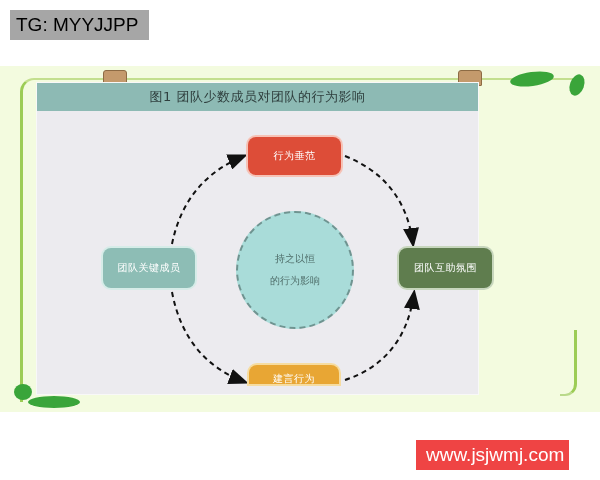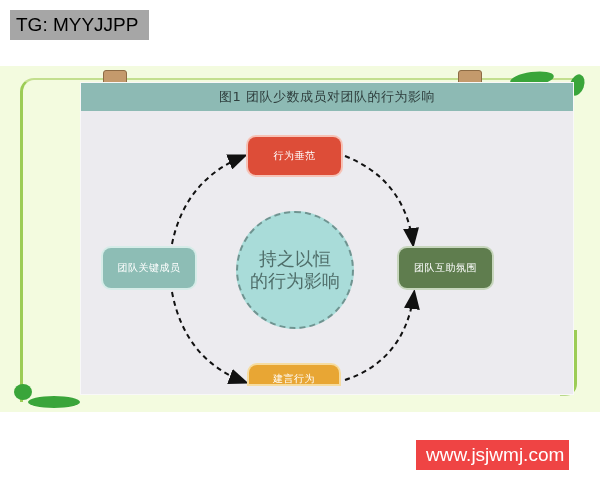--- a/index.html
+++ b/index.html
@@ -9,43 +9,43 @@
             color:#000000; font-family:"Liberation Sans", sans-serif; font-size:19px; line-height:30px;
             padding-left:6px; box-sizing:border-box; }
   .wm-bottom { position:absolute; left:416px; top:440px; width:153px; height:30px; background:#ef4444;
                color:#fff; font-family:"Liberation Sans", sans-serif; font-size:19px; line-height:30px;
                padding-left:10px; box-sizing:border-box; }
   .backdrop { position:absolute; left:0; top:66px; width:600px; height:346px; background:#f3fbdf; }
   .frame-line { position:absolute; left:20px; top:78px; width:560px; height:322px;
                 border-left:3px solid #9ccc55; border-top:2px solid #c3df8e; border-radius:14px 0 0 0; }
   .frame-line-r { position:absolute; left:560px; top:330px; width:14px; height:64px;
                   border-right:3px solid #9ccc55; border-bottom:2px solid #b9d98a; border-radius:0 0 12px 0; }
-  .panel { position:absolute; left:36px; top:82px; width:494px; height:313px; background:#ecebef;
-           border:1px solid #f8f8f8; box-sizing:border-box;margin-left:44px; }
+  .panel { position:absolute; left:36px; top:82px; width:443px; height:313px; background:#ecebef;
+           border:1px solid #f8f8f8; box-sizing:border-box; }
   .title-bar { position:absolute; left:0; top:0; width:100%; height:28px; background:#8dbab4; }
   .title-text { position:absolute; left:0; top:0; width:100%; text-align:center; font-size:13px;
                 line-height:28px; color:#2f3f3e; letter-spacing:0.5px; }
   .clip { position:absolute; width:22px; height:14px; background:#c49a6c; border-radius:3px 3px 1px 1px;
           border:1px solid #8d6b44; }
   .leaf { position:absolute; background:#3aa53a; border-radius:50%; }
   .box { position:absolute; color:#fff; font-size:10px; text-align:center; border-radius:8px;
          display:flex; align-items:center; justify-content:center; letter-spacing:0.5px; }
   .box-top { left:248px; top:137px; width:93px; height:38px; background:#dd4d38;
              box-shadow:0 0 0 2px #f6c2b6; }
   .box-left { left:103px; top:248px; width:92px; height:40px; background:#8dbdb5;
               box-shadow:0 0 0 2px #d6ece8; }
   .box-right { left:399px; top:248px; width:93px; height:40px; background:#5f7d4e;
                box-shadow:0 0 0 2px #c7d6bd; }
   .box-bottom { left:249px; top:365px; width:90px; height:19px; background:#e8a634;
                 border-radius:8px 8px 0 0; box-shadow:0 0 0 2px #f6dca0; align-items:flex-start;
                 padding-top:7px; box-sizing:border-box; }
   .circle { position:absolute; left:236px; top:211px; width:118px; height:118px; border-radius:50%;
             background:#a9dcd9; border:2px dashed #6f9491; box-sizing:border-box;
             display:flex; flex-direction:column; align-items:center; justify-content:center;
-            color:#4f6e6a; font-size:18px; line-height:22px; }
+            color:#4f6e6a; font-size:10px; line-height:22px; }
   svg.arrows { position:absolute; left:0; top:0; }
 </style>
 </head>
 <body>
 
 <div class="wm-top">TG: MYYJJPP</div>
 
 <div class="backdrop"></div>
 <div class="frame-line"></div>
 <div class="frame-line-r"></div>

